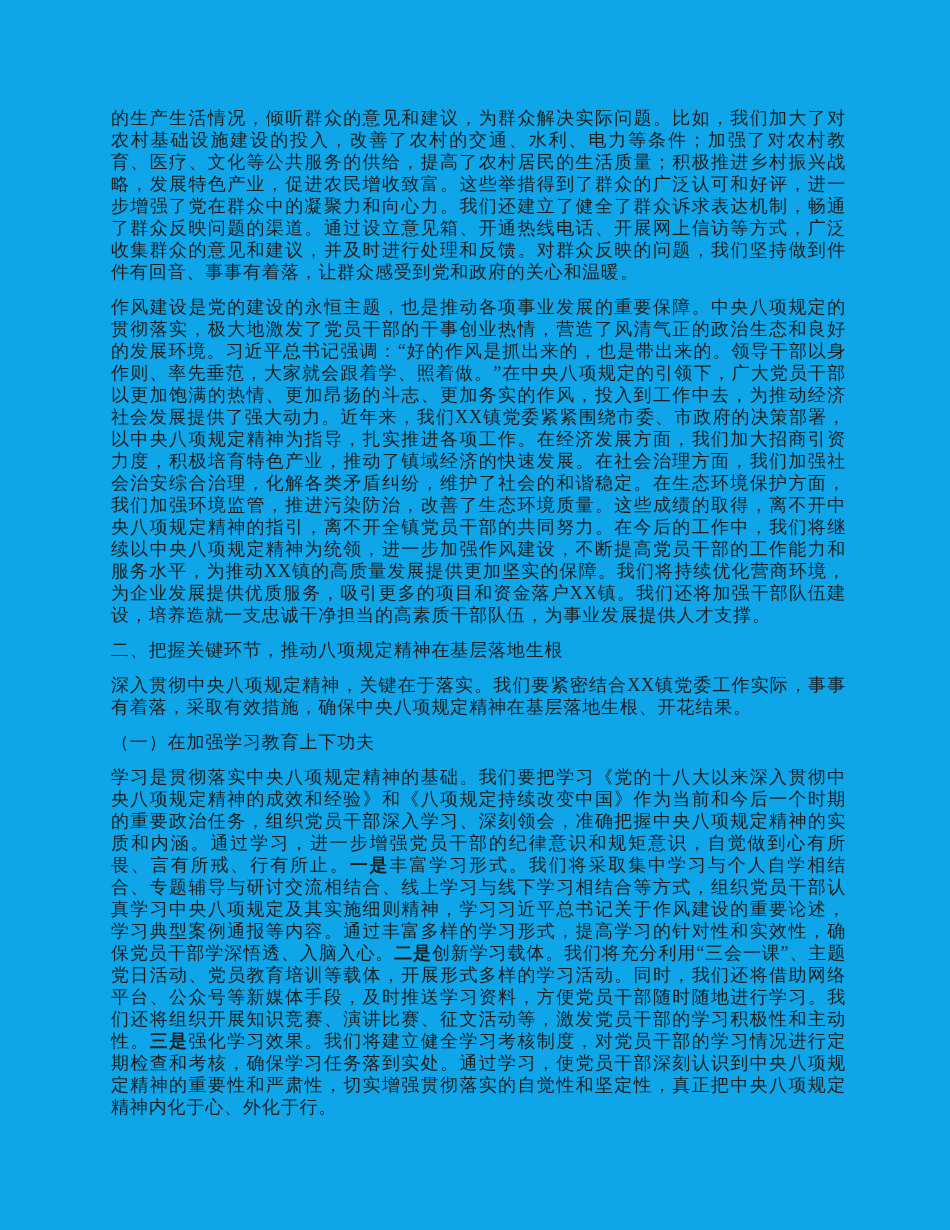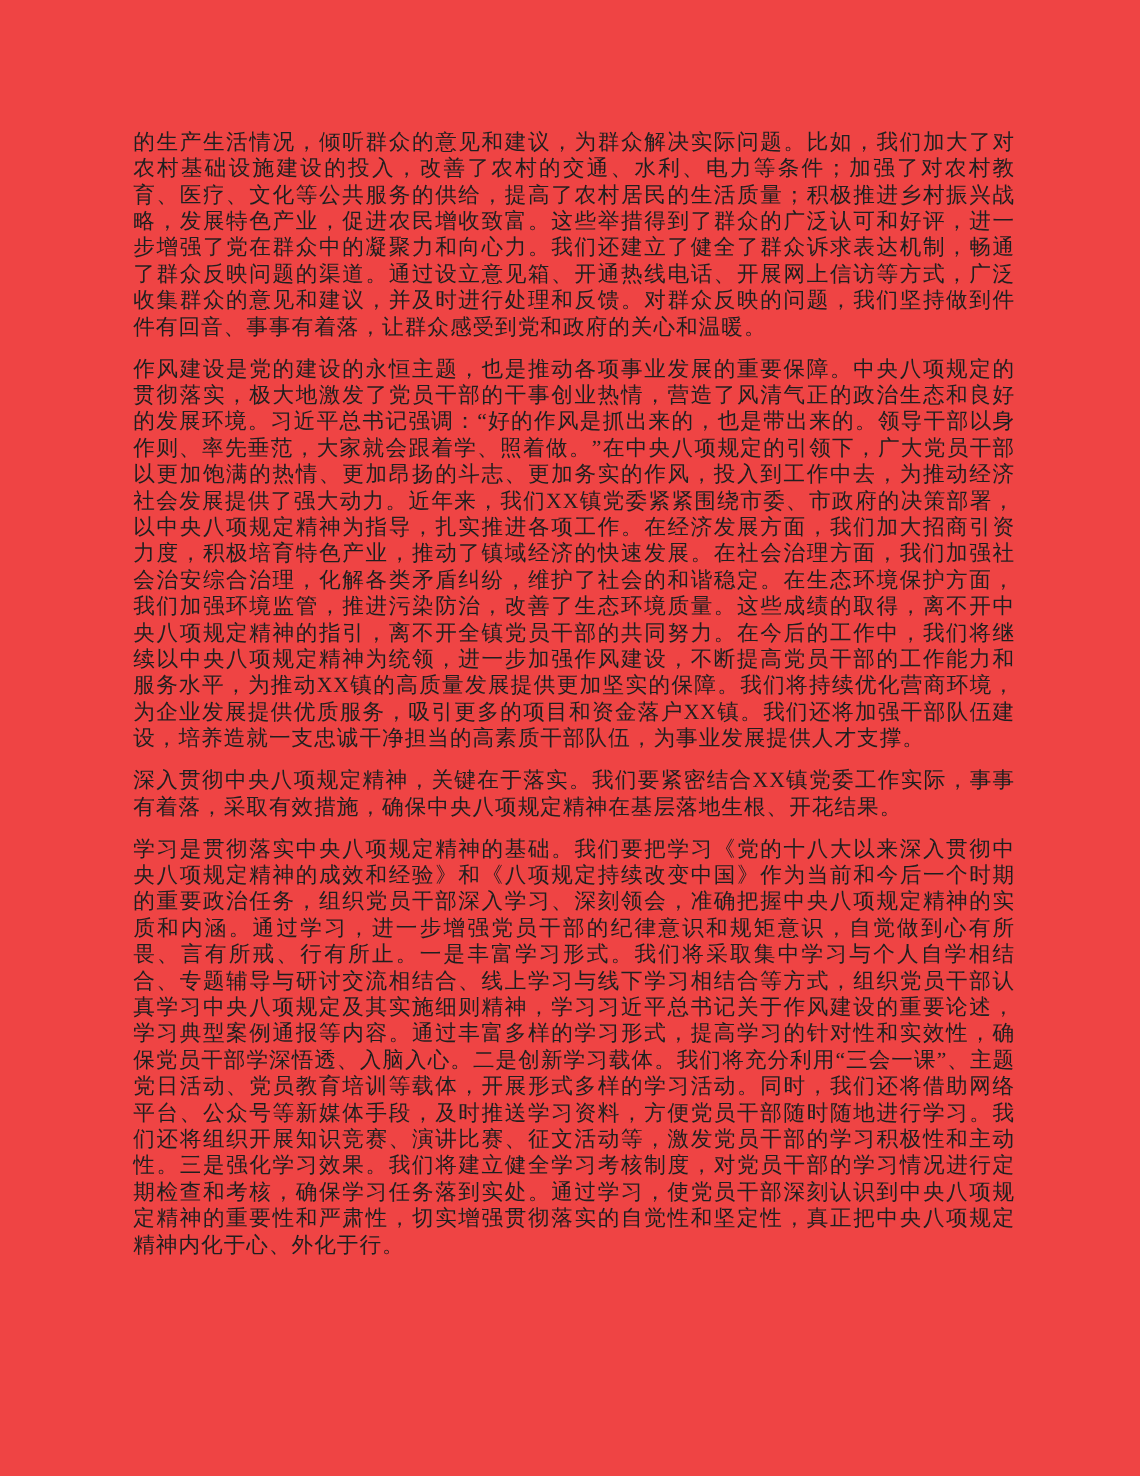--- a/index.html
+++ b/index.html
@@ -11,41 +11,43 @@
     width: 950px;
     height: 1230px;
     overflow: hidden;
     font-family: "Liberation Serif", "DejaVu Serif", serif;
   }
   .page {
     box-sizing: border-box;
     width: 950px;
     height: 1230px;
     padding: 107px 104px 40px 111px;
-    background: #ef4444;
+    background: #0ea5e9;
   }
   .doc-body p {
     margin: 0 0 13px 0;
     font-size: 18px;
     line-height: 22px;
     letter-spacing: 0.85px;
     text-align: justify;
     text-align-last: left;
     color: #1f1f1f;
     word-break: break-all;
   }
   .doc-body p.heading {
     font-weight: normal; 
   }
   .doc-body span.run { font-weight: normal; }
-  .doc-body span.run.bold { font-weight: normal; }
+  .doc-body span.run.bold { font-weight: bold; }
 </style>
 </head>
 <body>
 
 <div class="page">
   <div class="doc-body" id="doc-body" style="color: rgb(31, 31, 31);">
       <p class="para"><span class="run">的生产生活情况，倾听群众的意见和建议，为群众解决实际问题。比如，我们加大了对农村基础设施建设的投入，改善了农村的交通、水利、电力等条件；加强了对农村教育、医疗、文化等公共服务的供给，提高了农村居民的生活质量；积极推进乡村振兴战略，发展特色产业，促进农民增收致富。这些举措得到了群众的广泛认可和好评，进一步增强了党在群众中的凝聚力和向心力。我们还建立了健全了群众诉求表达机制，畅通了群众反映问题的渠道。通过设立意见箱、开通热线电话、开展网上信访等方式，广泛收集群众的意见和建议，并及时进行处理和反馈。对群众反映的问题，我们坚持做到件件有回音、事事有着落，让群众感受到党和政府的关心和温暖。</span></p>
       <p class="para"><span class="run">作风建设是党的建设的永恒主题，也是推动各项事业发展的重要保障。中央八项规定的贯彻落实，极大地激发了党员干部的干事创业热情，营造了风清气正的政治生态和良好的发展环境。习近平总书记强调：“好的作风是抓出来的，也是带出来的。领导干部以身作则、率先垂范，大家就会跟着学、照着做。”在中央八项规定的引领下，广大党员干部以更加饱满的热情、更加昂扬的斗志、更加务实的作风，投入到工作中去，为推动经济社会发展提供了强大动力。近年来，我们XX镇党委紧紧围绕市委、市政府的决策部署，以中央八项规定精神为指导，扎实推进各项工作。在经济发展方面，我们加大招商引资力度，积极培育特色产业，推动了镇域经济的快速发展。在社会治理方面，我们加强社会治安综合治理，化解各类矛盾纠纷，维护了社会的和谐稳定。在生态环境保护方面，我们加强环境监管，推进污染防治，改善了生态环境质量。这些成绩的取得，离不开中央八项规定精神的指引，离不开全镇党员干部的共同努力。在今后的工作中，我们将继续以中央八项规定精神为统领，进一步加强作风建设，不断提高党员干部的工作能力和服务水平，为推动XX镇的高质量发展提供更加坚实的保障。我们将持续优化营商环境，为企业发展提供优质服务，吸引更多的项目和资金落户XX镇。我们还将加强干部队伍建设，培养造就一支忠诚干净担当的高素质干部队伍，为事业发展提供人才支撑。</span></p>
+      <p class="heading"><span class="run">二、把握关键环节，推动八项规定精神在基层落地生根</span></p>
       <p class="para"><span class="run">深入贯彻中央八项规定精神，关键在于落实。我们要紧密结合XX镇党委工作实际，事事有着落，采取有效措施，确保中央八项规定精神在基层落地生根、开花结果。</span></p>
+      <p class="heading"><span class="run">（一）在加强学习教育上下功夫</span></p>
       <p class="para"><span class="run">学习是贯彻落实中央八项规定精神的基础。我们要把学习《党的十八大以来深入贯彻中央八项规定精神的成效和经验》和《八项规定持续改变中国》作为当前和今后一个时期的重要政治任务，组织党员干部深入学习、深刻领会，准确把握中央八项规定精神的实质和内涵。通过学习，进一步增强党员干部的纪律意识和规矩意识，自觉做到心有所畏、言有所戒、行有所止。</span><span class="run bold">一是</span><span class="run">丰富学习形式。我们将采取集中学习与个人自学相结合、专题辅导与研讨交流相结合、线上学习与线下学习相结合等方式，组织党员干部认真学习中央八项规定及其实施细则精神，学习习近平总书记关于作风建设的重要论述，学习典型案例通报等内容。通过丰富多样的学习形式，提高学习的针对性和实效性，确保党员干部学深悟透、入脑入心。</span><span class="run bold">二是</span><span class="run">创新学习载体。我们将充分利用“三会一课”、主题党日活动、党员教育培训等载体，开展形式多样的学习活动。同时，我们还将借助网络平台、公众号等新媒体手段，及时推送学习资料，方便党员干部随时随地进行学习。我们还将组织开展知识竞赛、演讲比赛、征文活动等，激发党员干部的学习积极性和主动性。</span><span class="run bold">三是</span><span class="run">强化学习效果。我们将建立健全学习考核制度，对党员干部的学习情况进行定期检查和考核，确保学习任务落到实处。通过学习，使党员干部深刻认识到中央八项规定精神的重要性和严肃性，切实增强贯彻落实的自觉性和坚定性，真正把中央八项规定精神内化于心、外化于行。</span></p>
     </div>
 </div>
 
 </body></html>

